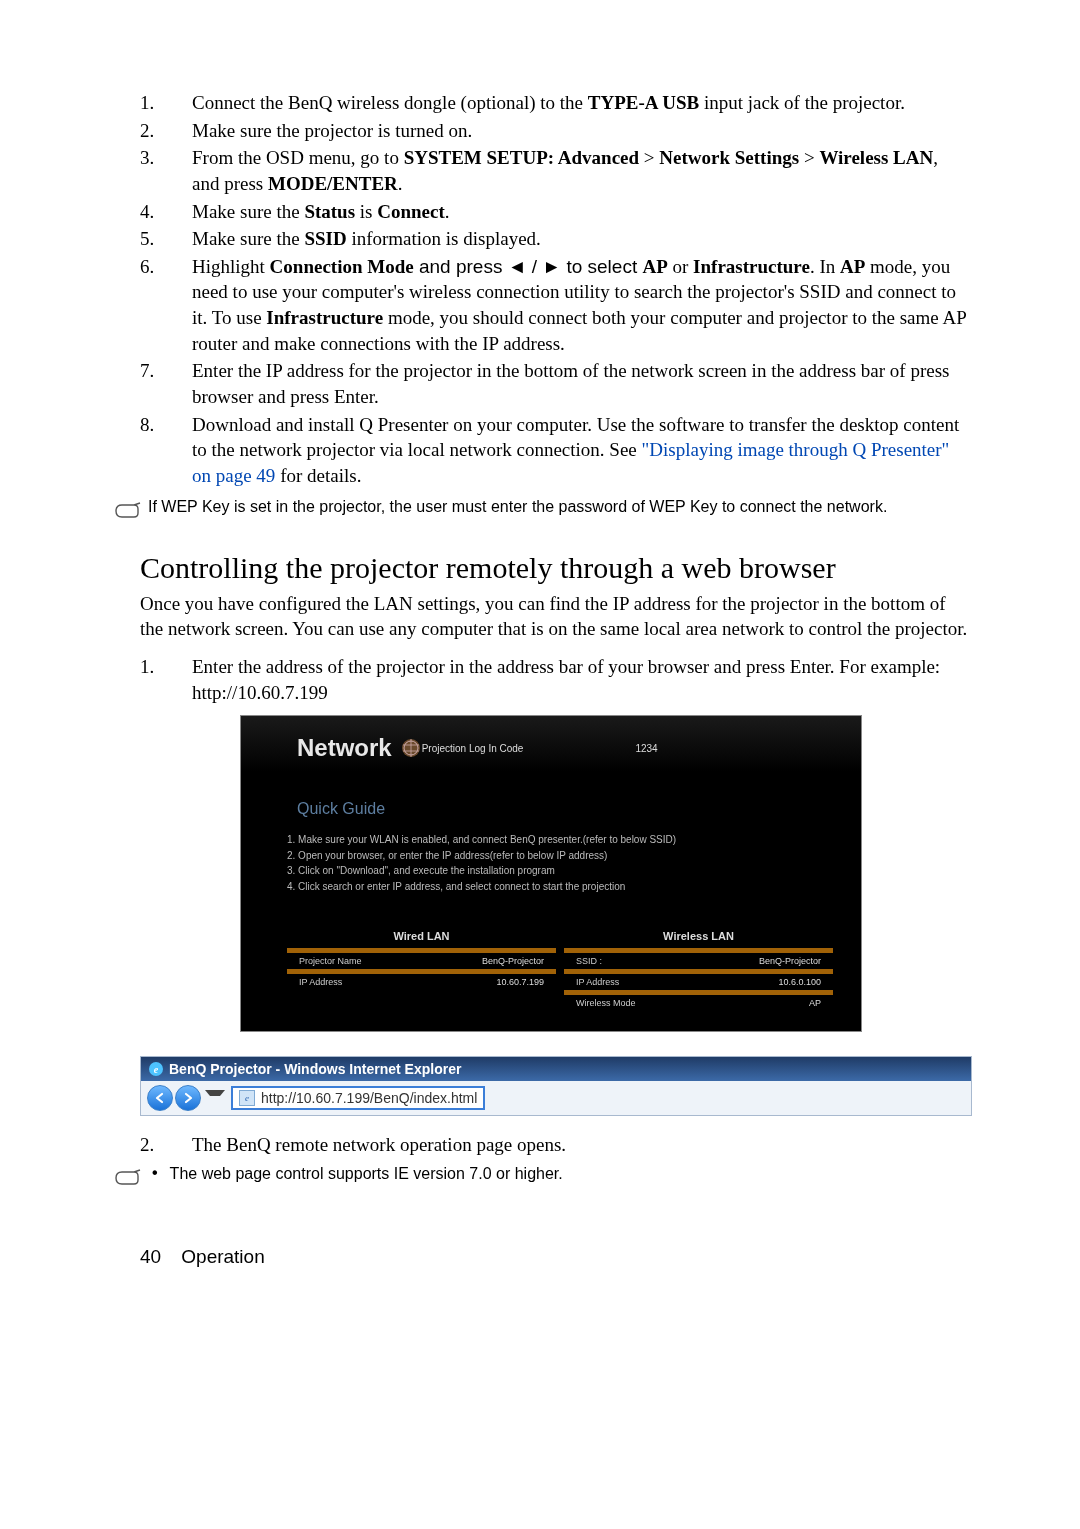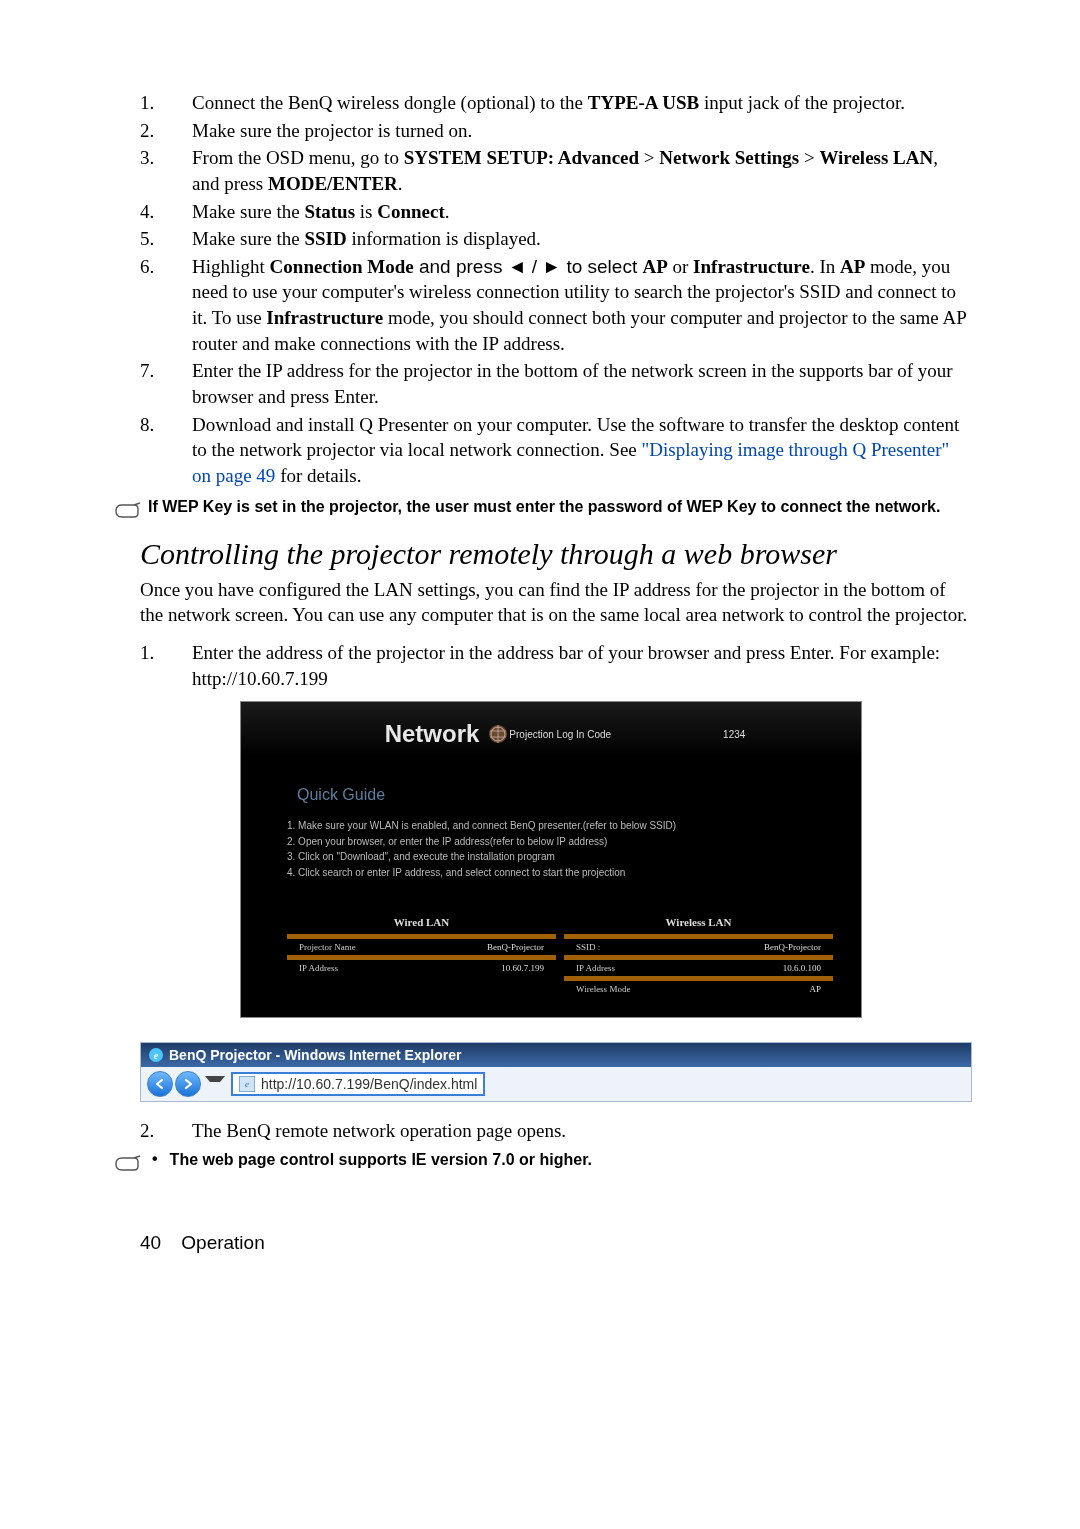--- a/index.html
+++ b/index.html
@@ -47,47 +47,46 @@
     flex: 0 0 auto;
     width: 28px;
     height: 20px;
     margin-right: 6px;
     margin-top: 2px;
   }
   .note-icon svg { width: 28px; height: 20px; }
   .note-text {
     font-family: Arial, Helvetica, sans-serif;
     font-size: 16px;
-    font-weight: bold;
+    font-weight: normal;
     line-height: 1.3;
   }
   h2.section {
     font-family: Georgia, serif;
     font-weight: normal;
     font-size: 30px;
-    margin: 18px 0 6px 0;
-    font-style: italic;
+    margin: 32px 0 6px 0;
   }
   p.body {
     font-size: 19px;
     line-height: 1.35;
     margin: 0 0 12px 0;
   }
   .screenshot-box {
     margin: 10px 0 0 100px;
     width: 620px;
     border: 1px solid #888;
   }
   .net-header {
     background: linear-gradient(#1a1a1a,#000);
     padding: 18px 28px 10px 56px;
     color: #fff;
     display: flex;
     align-items: center;
-    justify-content: center;
+    justify-content: flex-start;
   }
   .net-title {
     display: flex;
     align-items: center;
     gap: 8px;
     font-family: Arial, sans-serif;
     font-size: 24px;
     font-weight: bold;
     color: #e8e8e8;
   }
@@ -115,21 +114,20 @@
   .qg-steps {
     font-size: 10px;
     color: #bbb;
     margin: 14px 0 36px 18px;
     line-height: 1.55;
   }
   .lan-cols {
     display: flex;
     gap: 8px;
     margin-left: 18px;
-    font-family: Liberation Serif, serif;
   }
   .lan-col {
     flex: 1;
     font-size: 9px;
   }
   .lan-col-title {
     font-weight: bold;
     color: #ddd;
     font-size: 11px;
     text-align: center;
@@ -232,21 +230,21 @@
     </li>
     <li>
       <span>Make sure the </span><span class="bold">Status</span><span> is </span><span class="bold">Connect</span><span>.</span>
     </li>
     <li>
       <span>Make sure the </span><span class="bold">SSID</span><span> information is displayed.</span>
     </li>
     <li>
       <span>Highlight </span><span class="bold">Connection Mode</span><span class="tri"> and press  ◄ / ►  to select </span><span class="bold">AP</span><span> or </span><span class="bold">Infrastructure</span><span>. In </span><span class="bold">AP</span><span> mode, you need to use your computer's wireless connection utility to search the projector's SSID and connect to it. To use </span><span class="bold">Infrastructure</span><span> mode, you should connect both your computer and projector to the same AP router and make connections with the IP address.</span>
     </li>
-    <li>Enter the IP address for the projector in the bottom of the network screen in the supports bar of your browser and press Enter.</li>
+    <li>Enter the IP address for the projector in the bottom of the network screen in the address bar of press browser and press Enter.</li>
     <li>
       <span>Download and install Q Presenter on your computer. Use the software to transfer the desktop content to the network projector via local network connection. See </span><span class="link">"Displaying image through Q Presenter" on page 49</span><span> for details.</span>
     </li>
   </ol>
 
   <div class="note-row">
     <span class="note-icon">
       <svg viewBox="0 0 28 20">
           <path d="M2 12 Q2 6 8 6 L20 6 Q24 6 24 10 L24 14 Q24 18 20 18 L8 18 Q2 18 2 12 Z M20 6 L26 4" fill="none" stroke="#555" stroke-width="1.4"></path>
         </svg>

